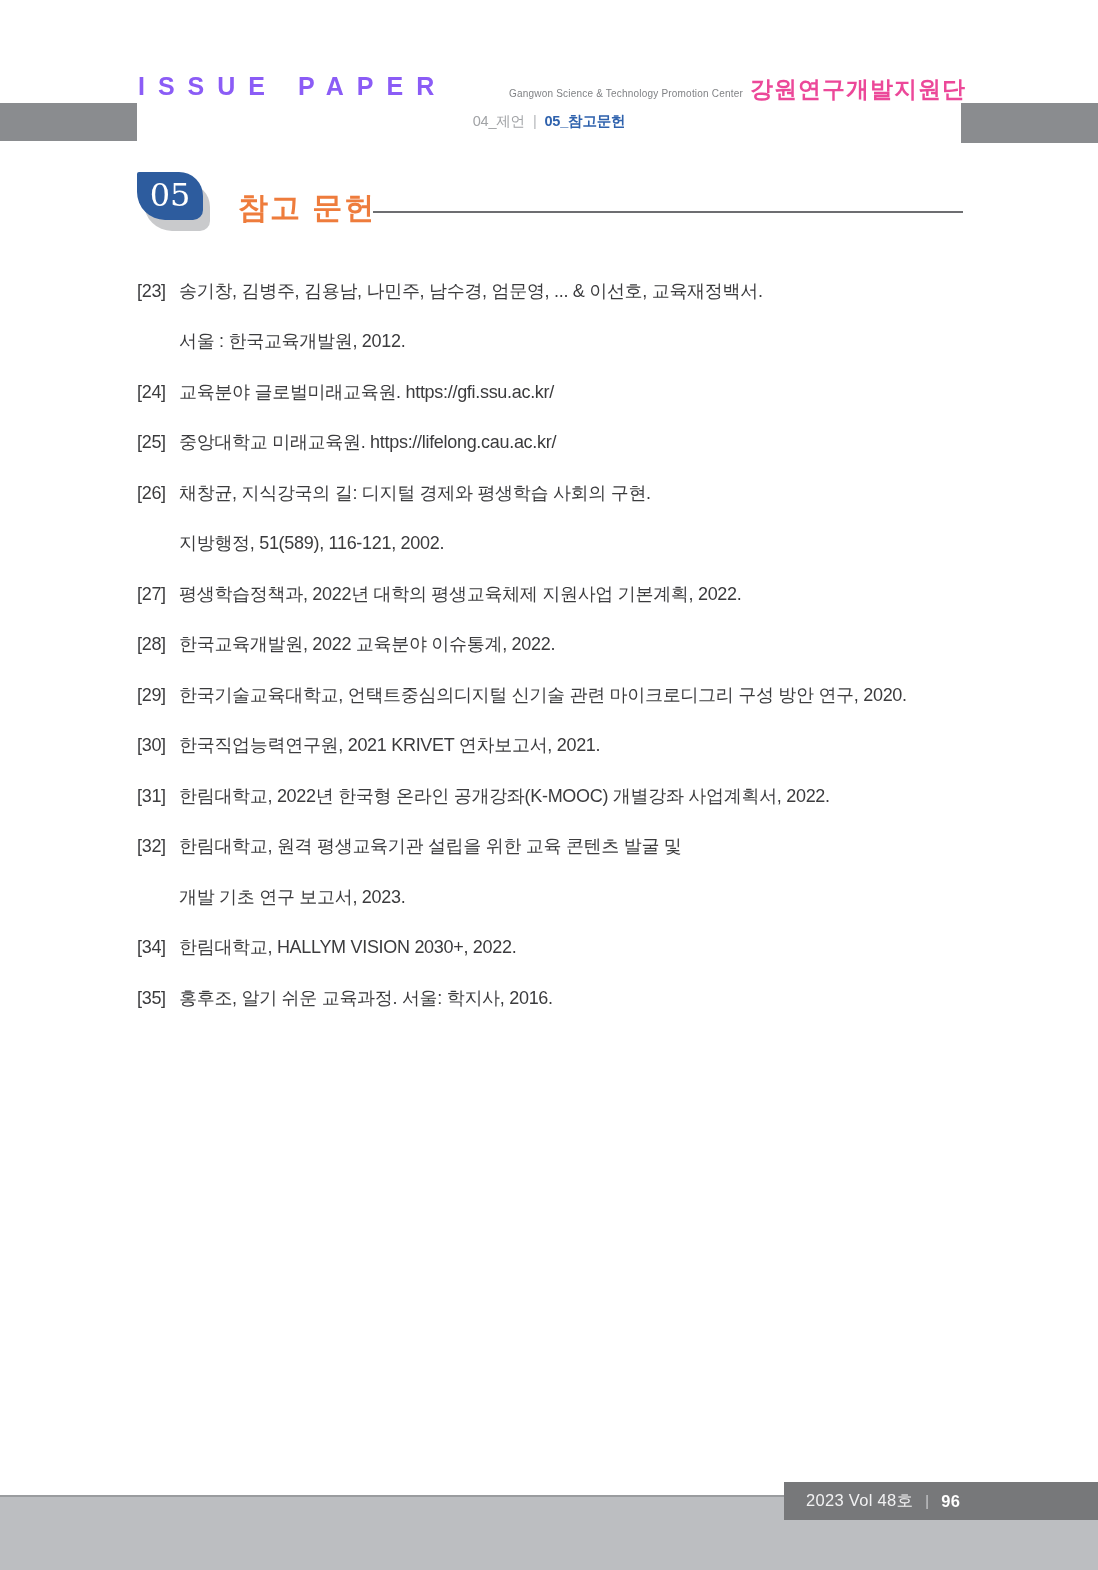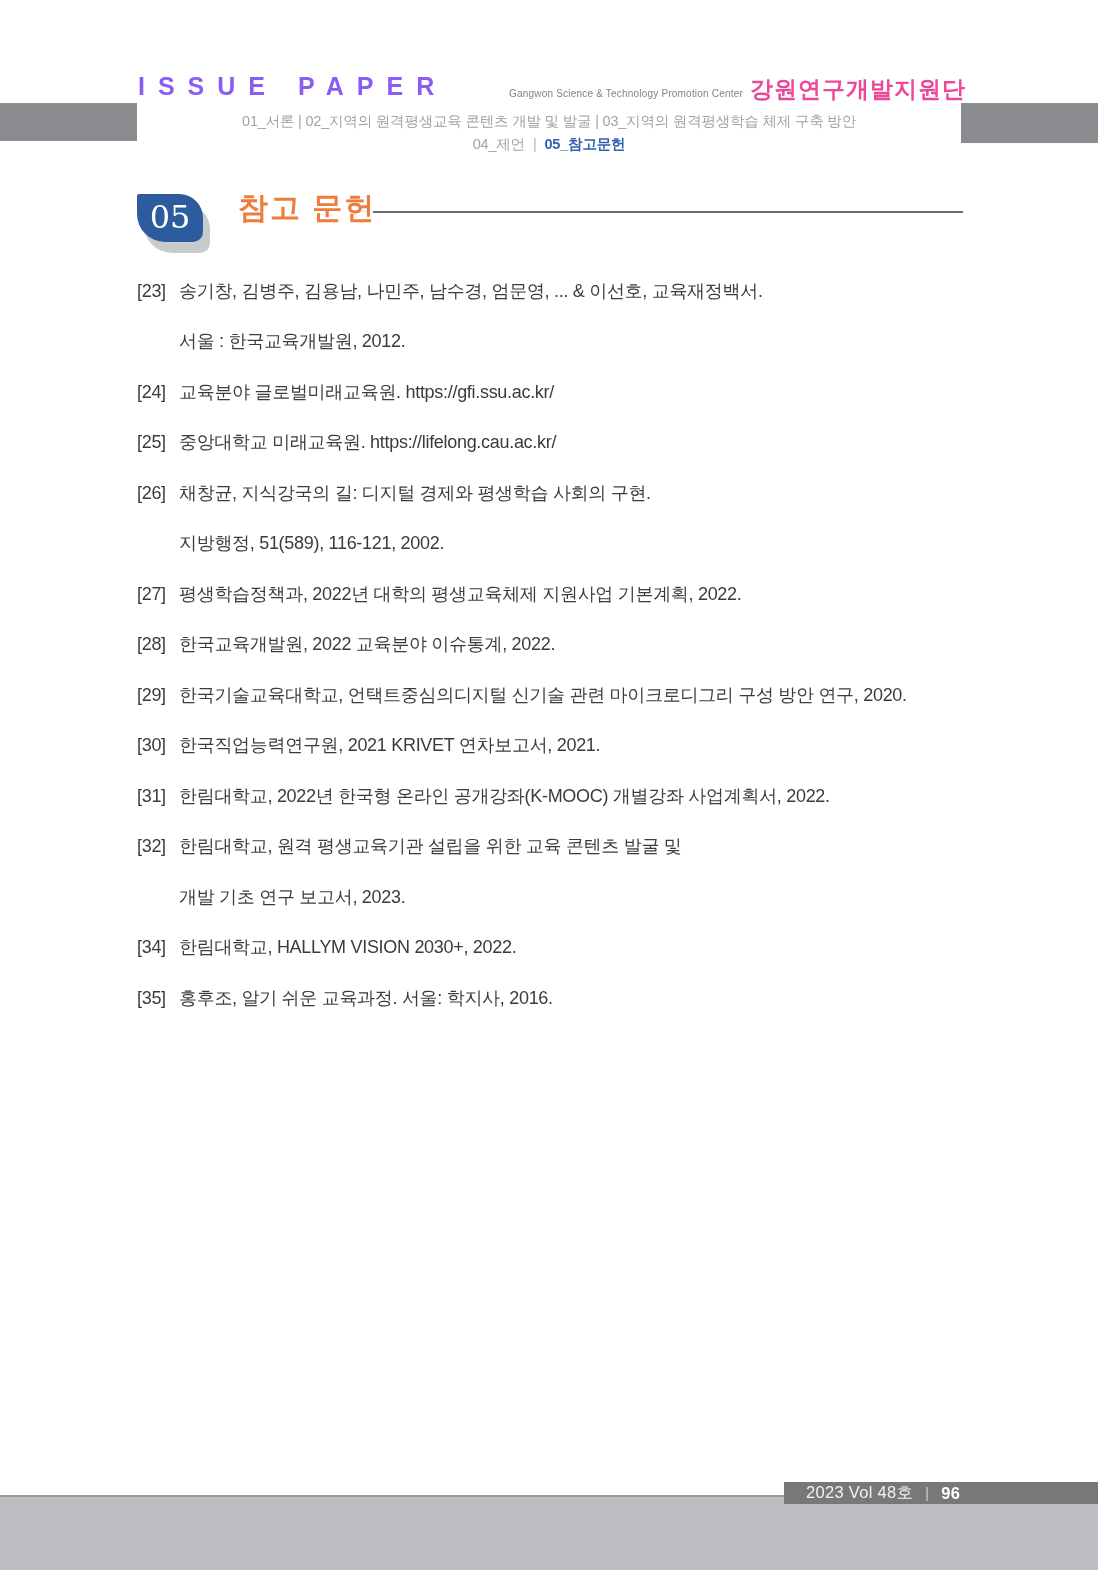--- a/index.html
+++ b/index.html
@@ -26,21 +26,21 @@
   .brand-ko { font-size:23px; font-weight:700; color:#ec4899; letter-spacing:1px; }
 
   .nav {
     position:absolute; left:0; right:0; top:110px; text-align:center;
     color:#a1a3a6; font-size:14.5px; line-height:23px; letter-spacing:-0.2px;
   }
   .nav .sep { margin:0 8px; color:#b4b6b9; }
   .nav-active { color:#2f62ad; font-weight:700; }
 
   
-  .badge-wrap { position:absolute; left:137px; top:194px; width:74px; height:64px; }
+  .badge-wrap { position:absolute; left:137px; top:172px; width:74px; height:64px; }
   .badge-shadow {
     position:absolute; left:7px; top:11px; width:66px; height:48px;
     background:#c9cacc; border-radius:2px 24px 10px 28px;
   }
   .badge {
     position:absolute; left:0; top:0; width:66px; height:48px;
     background:#2d5c9e; border-radius:2px 24px 10px 28px;
     display:flex; align-items:center; justify-content:center;
   }
   .badge-number {
@@ -64,21 +64,21 @@
   }
   .ref-num { flex:none; width:42px; }
   .ref-text { flex:1; white-space:nowrap; }
 
   
   .footer-band {
     position:absolute; left:0; right:0; top:1495px; bottom:0;
     background:#bcbec1; border-top:2px solid #9a9c9f;
   }
   .footer-bar {
-    position:absolute; left:784px; right:0; top:1482px; height:22px;
+    position:absolute; left:784px; right:0; top:1482px; height:38px;
     background:#77787a; color:#f2f2f3;
     display:flex; align-items:center; padding-left:22px;
     font-size:16.5px; letter-spacing:0.3px; white-space:nowrap;
   }
   .footer-bar .sep { margin:0 12px; color:#cfd0d2; font-size:14px; }
   .footer-page { font-weight:700; color:#ffffff; }
 </style>
 </head>
 <body>
 
@@ -88,21 +88,20 @@
   <div class="bar-right"></div>
 
   <div class="masthead">ISSUE PAPER</div>
 
   <div class="brand-block">
     <span class="brand-en">Gangwon Science &amp; Technology Promotion Center</span>
     <span class="brand-ko">강원연구개발지원단</span>
   </div>
 
   <div class="nav">
-    <div>01_서론  |  02_지역의 원격평생교육 콘텐츠 개발 및 발굴 |  03_지역의 원격평생학습 체제 구축 방안</div>
     <div>
       <span>04_제언</span><span class="sep">|</span><span class="nav-active">05_참고문헌</span>
     </div>
   </div>
 
   <div class="badge-wrap">
     <div class="badge-shadow"></div>
     <div class="badge">
       <span class="badge-number">05</span>
     </div>

